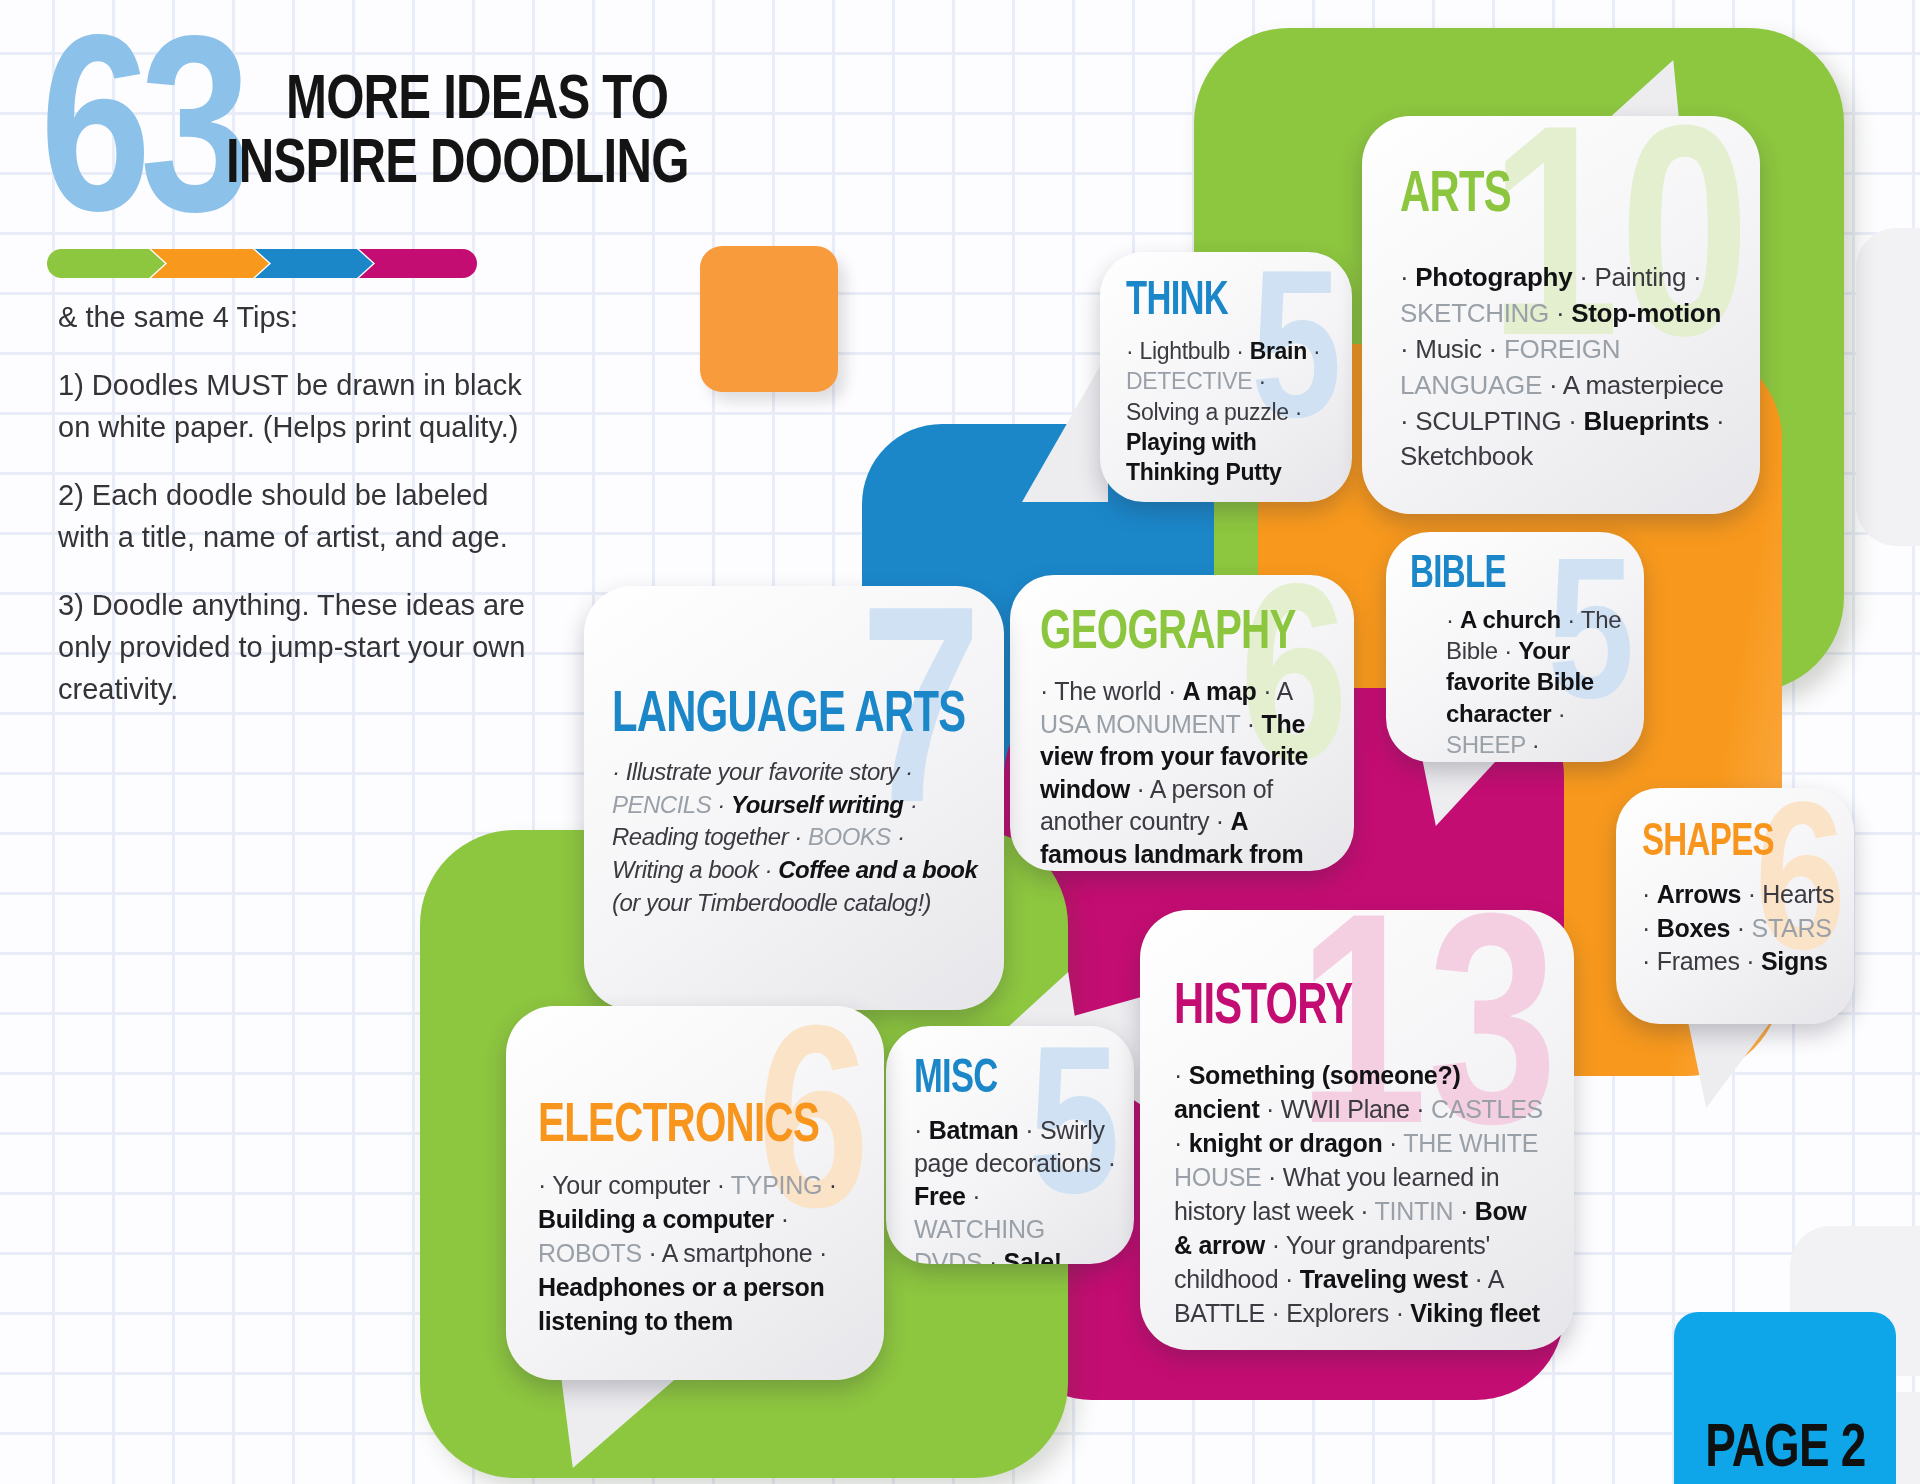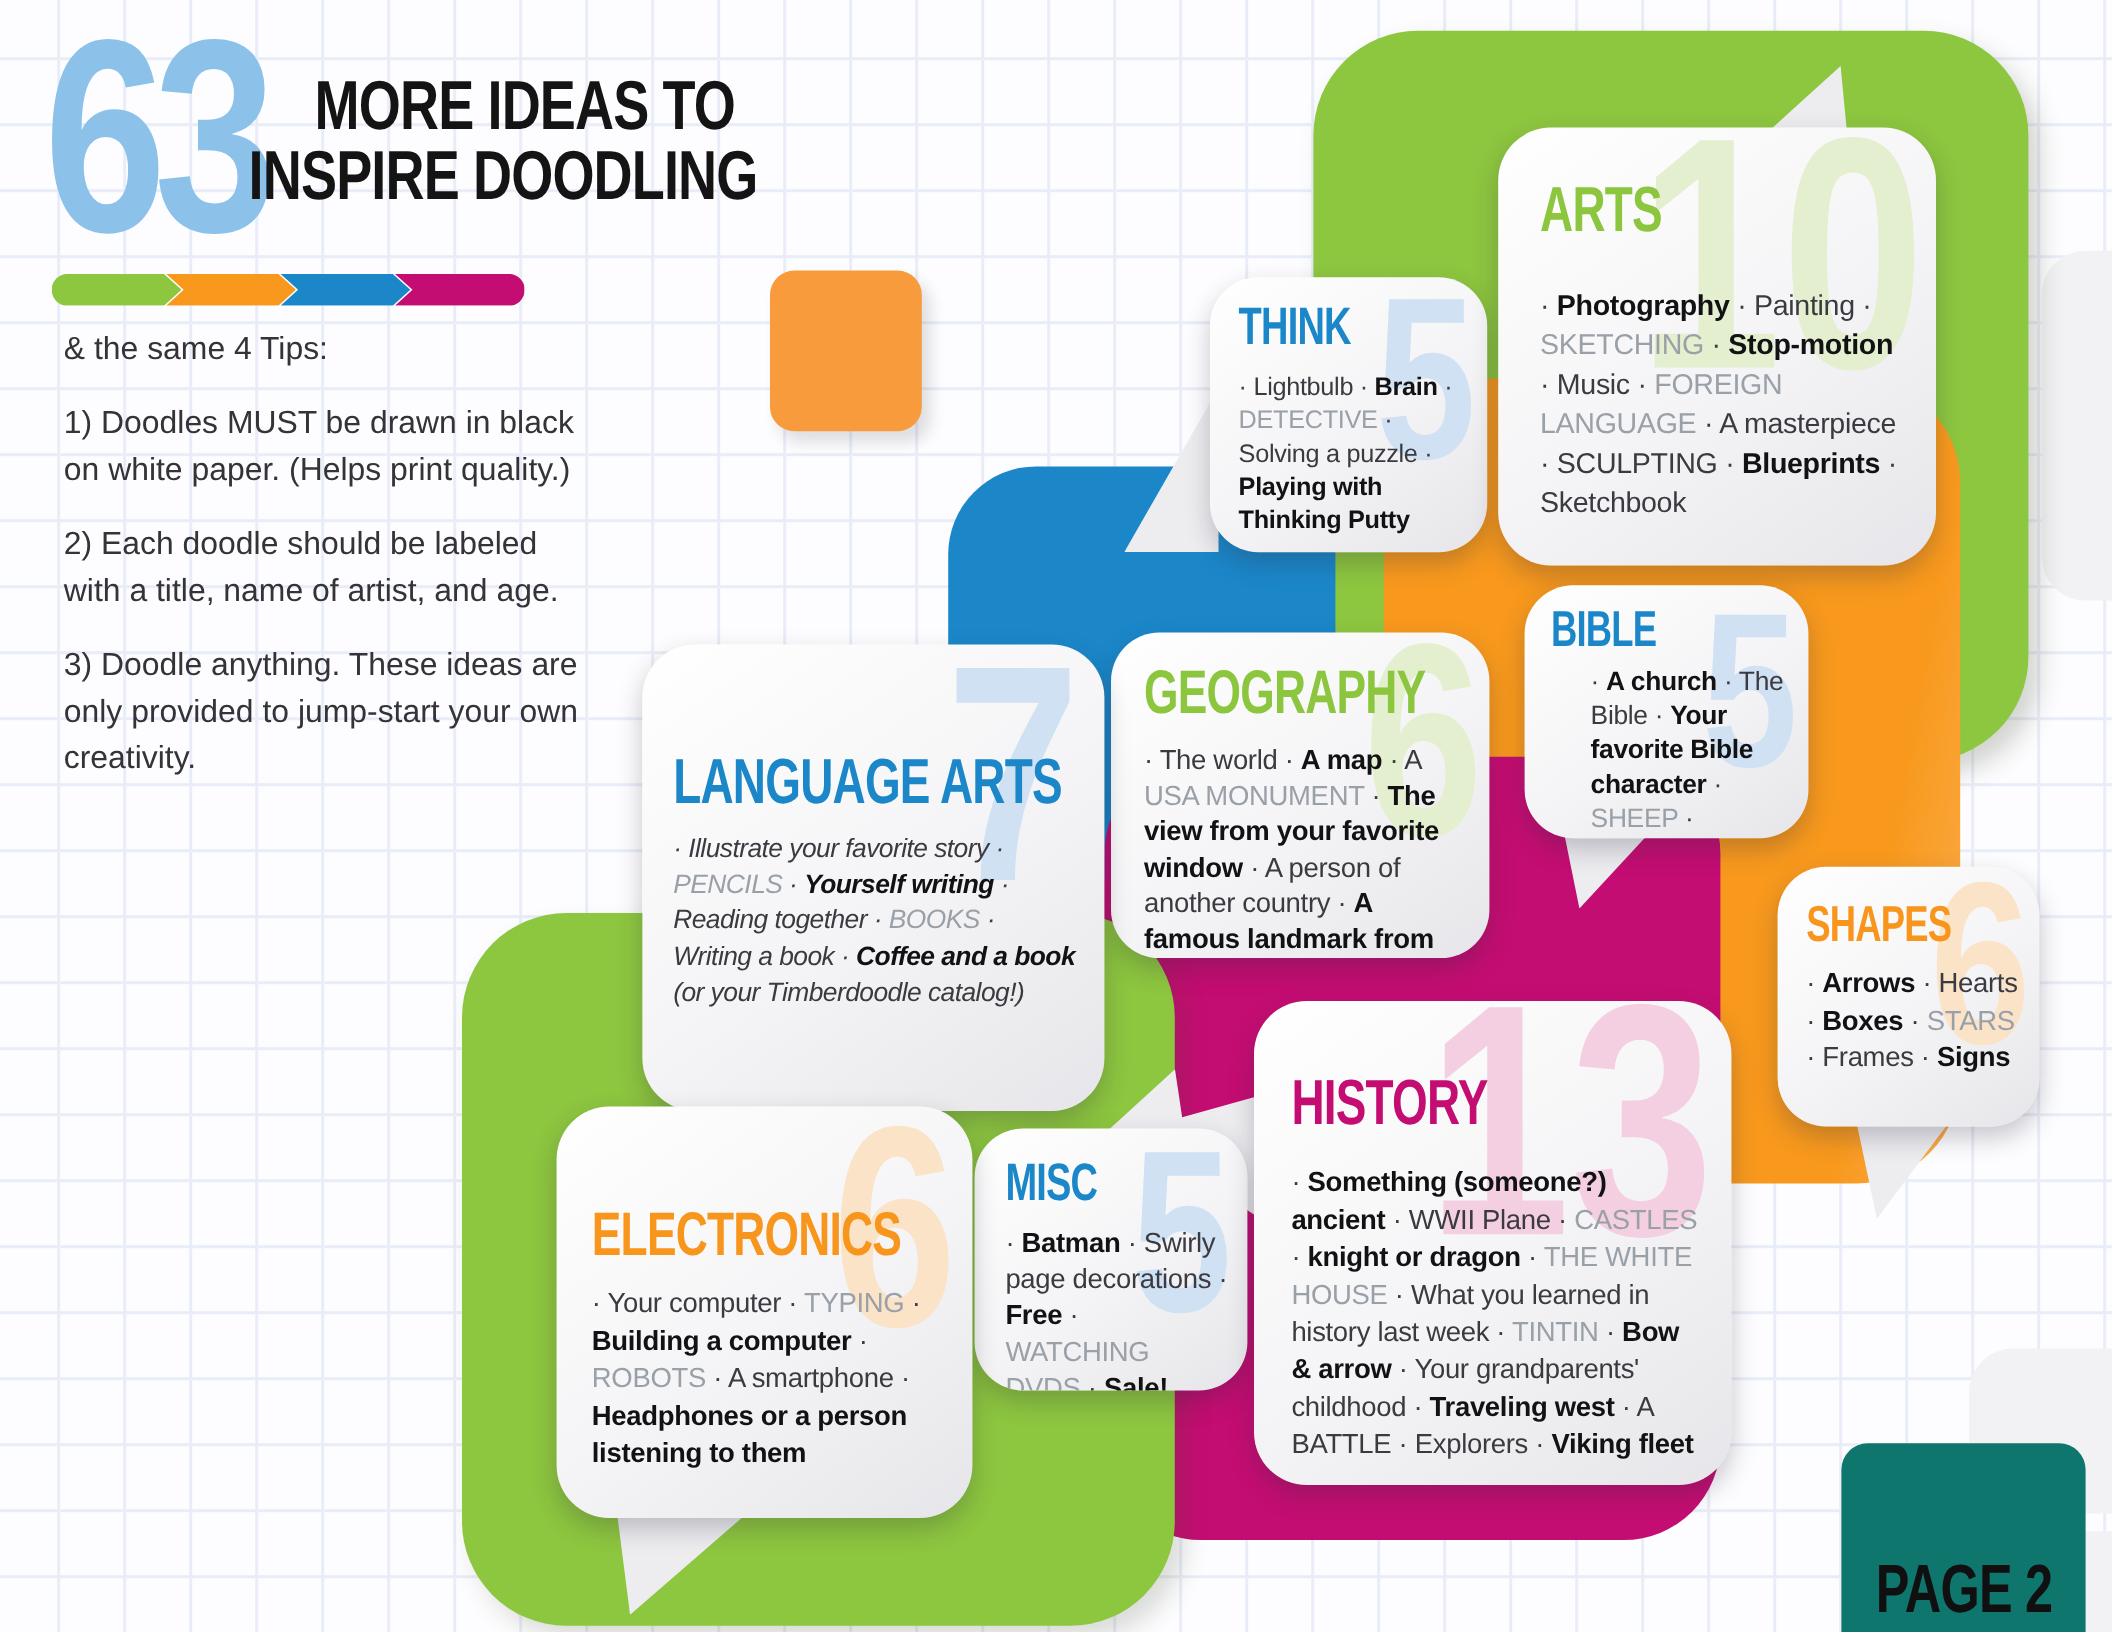--- a/index.html
+++ b/index.html
@@ -125,21 +125,21 @@
   #b-history .watermark{font-size:300px;top:-12px;right:16px;}
   #b-history .items{font-size:25px;line-height:1.36;}
 
   #b-electronics{left:506px;top:1006px;width:378px;height:374px;padding:88px 24px 24px 32px;box-sizing:border-box;border-radius:48px;}
   #b-electronics .btitle{font-size:56px;margin-bottom:18px;}
   #b-electronics .watermark{font-size:260px;top:6px;right:14px;}
   #b-electronics .items{font-size:25px;line-height:1.36;}
 
   
   #echo-page{left:1858px;top:1392px;width:120px;height:92px;border-radius:28px;background:#f2f2f5;z-index:10;position:absolute;}
-  #page2{position:absolute;left:1674px;top:1312px;width:222px;height:172px;background:#0f766e;
+  #page2{position:absolute;left:1674px;top:1312px;width:222px;height:172px;background:#0ea5e9;
     border-radius:24px 24px 0 0;z-index:11;display:flex;align-items:flex-end;justify-content:center;
     padding-bottom:8px;box-sizing:border-box;}
   #page2 .label{font-size:62px;font-weight:900;color:#101010;line-height:1;}
   #page2 .cond{transform:scaleX(0.74);transform-origin:center bottom;letter-spacing:-1px;}
 </style>
 </head>
 <body>
 
 <div class="shape" id="echo-right-top"></div>
 <div class="shape" id="echo-right-bottom"></div>

